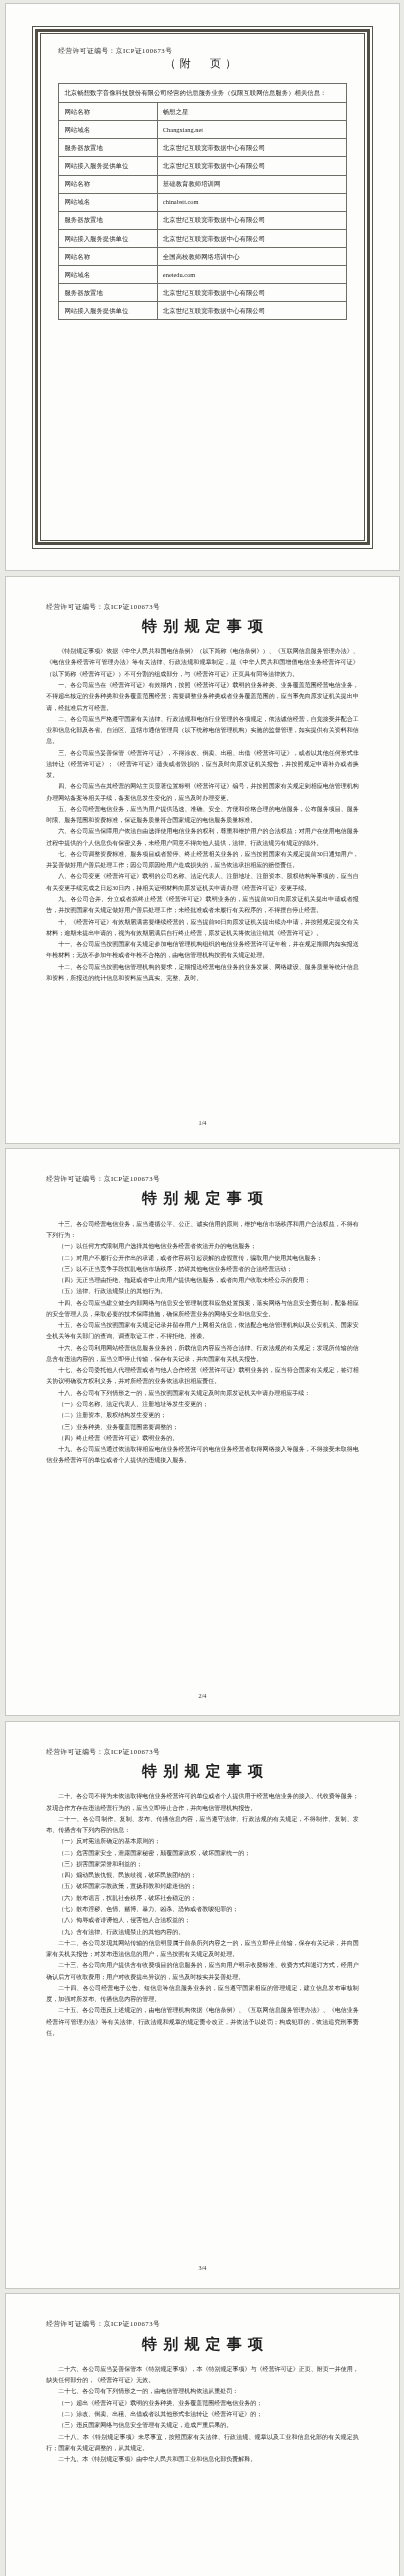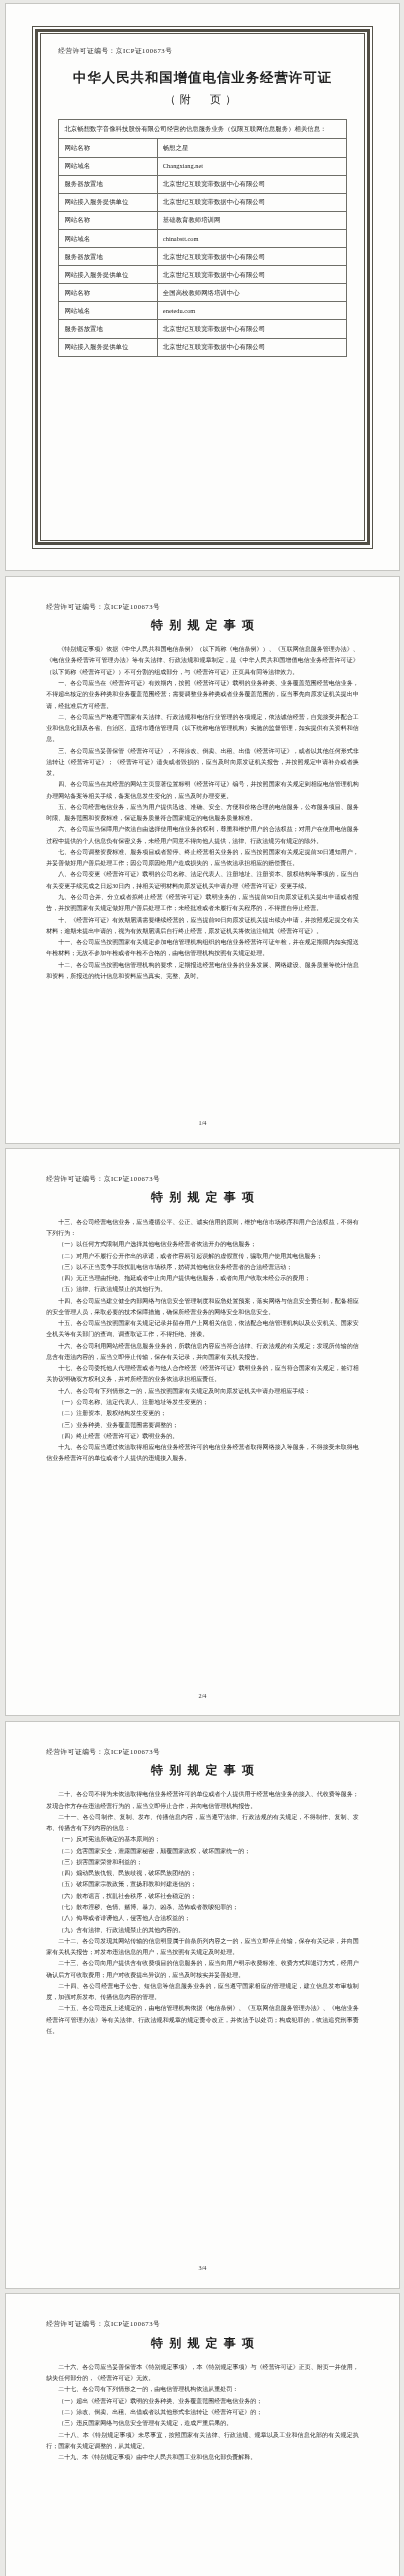--- a/index.html
+++ b/index.html
@@ -31,21 +31,21 @@
   }
   .cert-subtitle { text-align:center; font-size:11px; letter-spacing:4.1px; margin-bottom:12.4px; }
   .cert-table { width:100%; border-collapse:collapse; font-size:6.4px; }
   .cert-table td { border:0.5px solid #6e6e68; padding:3.6px 5.2px; line-height:1.55; vertical-align:middle; }
   .cert-table td.lbl { width:87px; }
   .cert-table td.intro { line-height:1.7; }
   
   .prov-page { padding:26px 40px 0; }
   .prov-header { font-size:6.7px; letter-spacing:0.5px; margin-bottom:5.2px; }
   .prov-title {
-    text-align:center; font-size:12px; font-weight:bold;
+    text-align:center; font-size:15px; font-weight:bold;
     letter-spacing:6.2px; margin:4.1px 0 10.3px; text-indent:6.2px;
   }
   .prov-body { max-height:453px; overflow:hidden; }
   .prov-para {
     margin:0; font-size:6px; line-height:1.88;
     text-align:justify; text-indent:2em;
   }
   .prov-footer {
     position:absolute; bottom:16.5px; left:0; right:0;
     text-align:center; font-size:6.2px; color:#333;
@@ -56,21 +56,20 @@
 
 <div class="doc">
 
   <section class="page cert-page">
     <div class="frame-outer">
       <div class="frame-mid">
         <div class="frame-inner">
           <div class="cert-no">
             <span>经营许可证编号：</span><span>京ICP证100673号</span>
           </div>
-          <div class="cert-title">中华人民共和国增值电信业务经营许可证</div>
           <div class="cert-subtitle">（附　页）</div>
           <table class="cert-table">
             <tbody>
               <tr>
                 <td class="intro" colspan="2">北京畅想数字音像科技股份有限公司经营的信息服务业务（仅限互联网信息服务）相关信息：</td>
               </tr>
 
                 <tr>
                   <td class="lbl">网站名称</td>
                   <td class="val">畅想之星</td>

